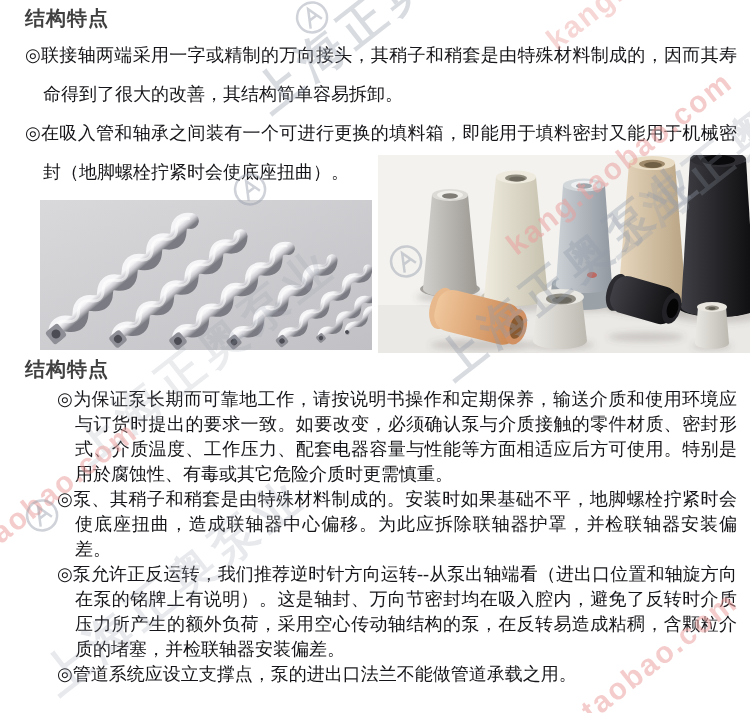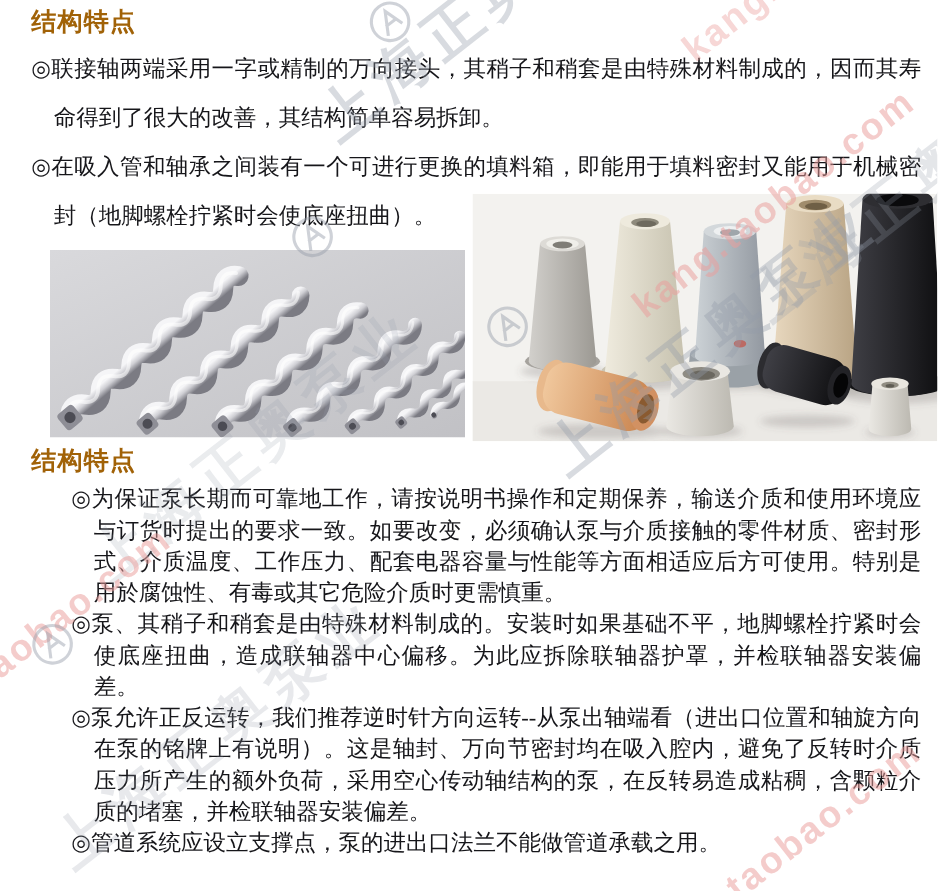--- a/index.html
+++ b/index.html
@@ -8,21 +8,21 @@
     background:#ffffff;
     font-family:"Liberation Serif","DejaVu Serif",serif;
     color:#16161a;
   }
   
   .section{position:absolute; left:25px; width:712px;}
   .section-features{top:6px;}
   .section-usage{top:357px;}
   .section h2{
     margin:0 0 6px 0; font-size:20px; font-weight:bold;
-    color:#a16207; letter-spacing:1px; line-height:24px;
+    color:#404040; letter-spacing:1px; line-height:24px;
   }
   .bullet{
     margin:0; font-size:18px; text-align:justify;
     padding-left:18px; text-indent:-18px;
   }
   .section-features .bullet{line-height:39px;}
   .section-usage .bullet{line-height:25px;margin-left:32px;}
   .mk{letter-spacing:0;}
   
   .photo{position:absolute; display:block; z-index:1;}

